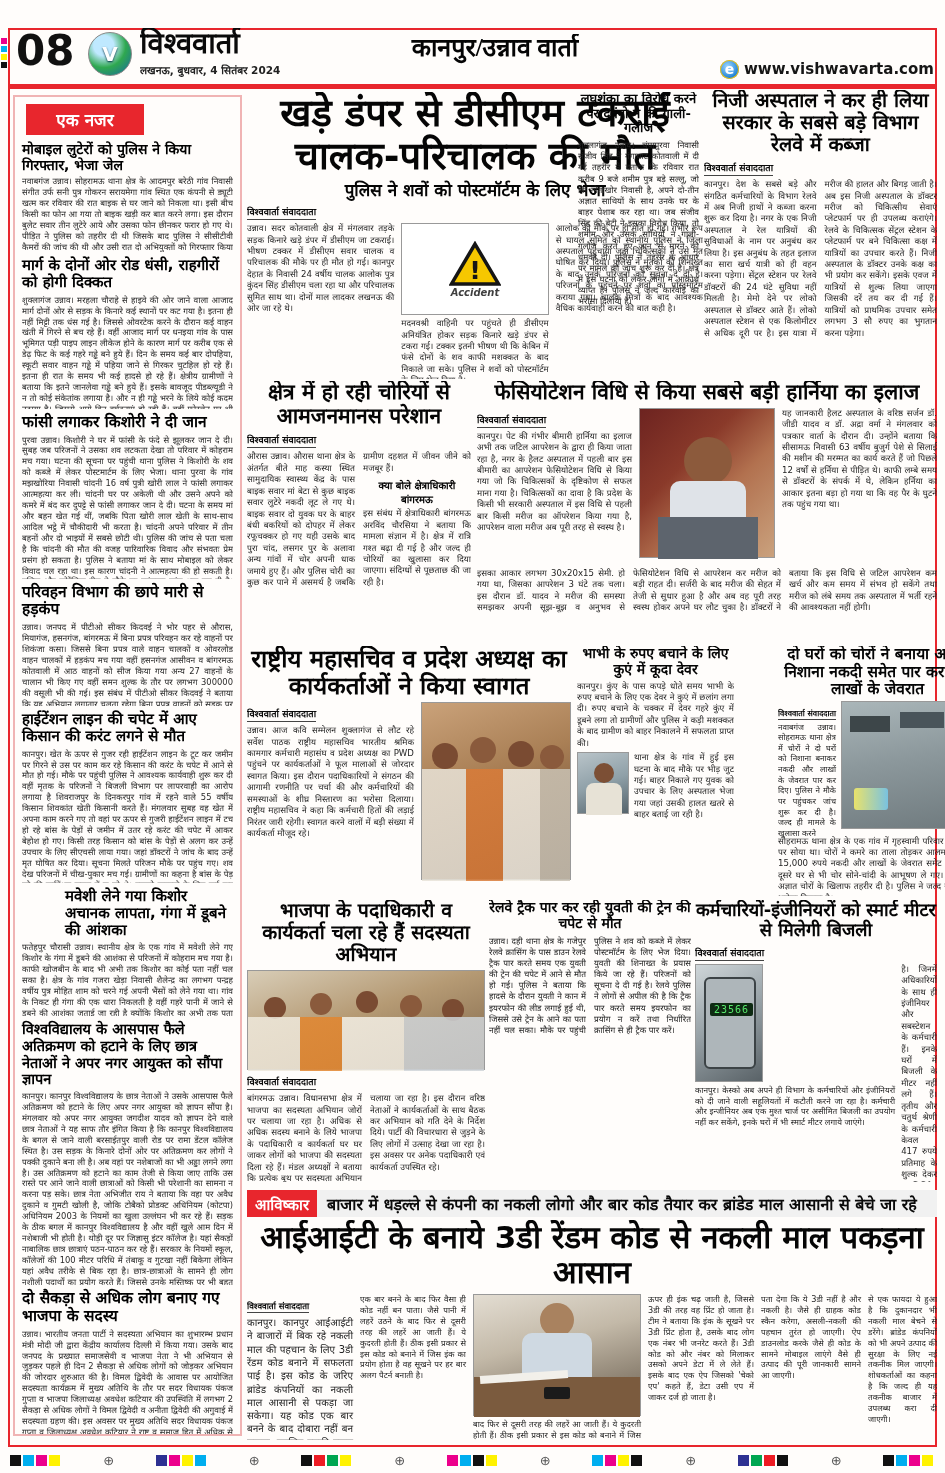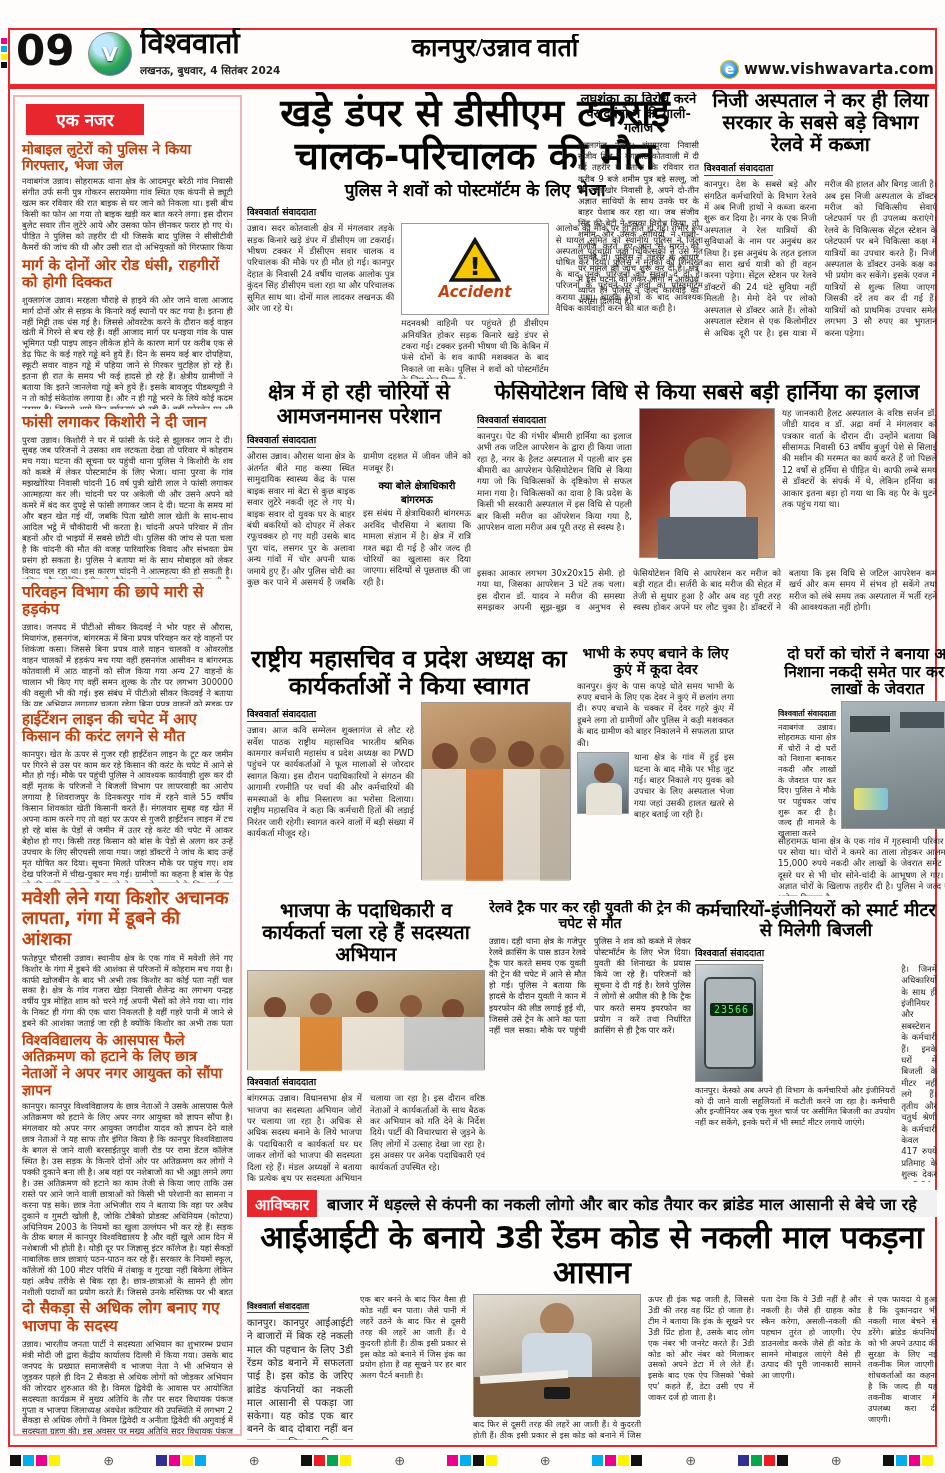--- a/index.html
+++ b/index.html
@@ -7,21 +7,21 @@
   .page { position:relative; width:945px; height:1473px; background:#fffdfb; margin:0 auto; overflow:hidden; }
   .frame { position:absolute; left:8px; top:28px; right:8px; bottom:26px; border:2px solid #e8262d; pointer-events:none; }
   .blk { position:absolute; overflow:hidden; }
   .hl { font-weight:bold; color:#050505; text-align:center; line-height:1.13; }
   .bd { font-size:8.6px; line-height:1.33; text-align:justify; color:#232323; }
   .byline { font-weight:bold; font-size:9.3px; color:#0a0a0a; border-bottom:1px solid #444; display:inline-block; padding-bottom:1px; margin:2px 0 3px 0; }
   .cols2 { column-count:2; column-gap:8px; }
   .cols3 { column-count:3; column-gap:8px; }
   .photo { position:relative; border:1px solid #999; }
   .brief { border-bottom:0; padding:0 2px; }
-  .brief .bhl { font-weight:bold; color:#c2410c; font-size:14.5px; line-height:1.15; margin:5px 0 3px 0; }
+  .brief .bhl { font-weight:bold; color:#000000; font-size:14.5px; line-height:1.15; margin:5px 0 3px 0; }
   .brief .bbd { font-size:8.4px; line-height:1.3; text-align:justify; color:#2a2a2a; overflow:hidden; }
   .redrule { position:absolute; background:#e8262d; }
   .badge { background:#e8262d; color:#fff; font-weight:bold; font-size:17px; text-align:center; padding:4px 0; width:118px; margin:4px 0 6px 6px; }
   .sq { display:inline-block; width:11px; height:11px; margin-right:2px; }
   .target { font-size:13px; color:#555; margin:0 8px; }
   .meter-lcd { position:absolute; left:14px; top:38px; background:#0e2a12; color:#57e86b; font-family:"DejaVu Sans Mono", monospace; font-size:10px; padding:1px 4px; letter-spacing:1px; border-radius:2px; }
 </style>
 </head>
 <body>
 
@@ -30,21 +30,21 @@
   <div class="blk" style="left:1px; top:38px; width:7px; height:60px;">
     <div style="width:6px;height:6px;background:#ec008c;margin-bottom:2px;"></div>
     <div style="width:6px;height:6px;background:#00aeef;margin-bottom:2px;"></div>
     <div style="width:6px;height:6px;background:#fff200;margin-bottom:2px;"></div>
     <div style="width:6px;height:6px;background:#111;"></div>
   </div>
 
   <div class="frame"></div>
 
   <div class="blk" style="left:16px; top:30px; width:70px; height:52px;">
-    <div style="font-size:42px; font-weight:bold; color:#111; line-height:1;">09</div>
+    <div style="font-size:42px; font-weight:bold; color:#111; line-height:1;">08</div>
   </div>
   <div class="blk" style="left:88px; top:32px; width:46px; height:46px;">
     <div style="width:44px;height:44px;border-radius:50%;background:radial-gradient(circle at 35% 30%, #bfe9ff 0 25%, #2fa84f 55%, #1565a8 100%);border:1px solid #888;display:flex;align-items:center;justify-content:center;">
       <span style="color:#fff;font-weight:bold;font-size:20px;text-shadow:0 1px 2px #034;">V</span>
     </div>
   </div>
   <div class="blk" style="left:140px; top:28px; width:210px; height:56px;">
     <div style="font-size:29px; font-weight:bold; color:#0a0a0a; line-height:1.1;">विश्ववार्ता</div>
     <div style="font-size:10.5px; font-weight:bold; color:#222; margin-top:3px;">लखनऊ,  बुधवार, 4 सितंबर 2024</div>
   </div>
@@ -74,21 +74,21 @@
     </div>
     <div class="brief">
       <div class="bhl" style="font-size:15.5px;">परिवहन विभाग की छापे मारी से हड़कंप</div>
       <div class="bbd" style="max-height:84px;">उन्नाव। जनपद में पीटीओ सीकर किदवई ने भोर पहर से औरास, मियागंज, हसनगंज, बांगरमऊ में बिना प्रपत्र परिवहन कर रहे वाहनों पर शिकंजा कसा। जिससे बिना प्रपत्र वाले वाहन चालकों व ओवरलोड वाहन चालकों में हड़कंप मच गया वहीं हसनगंज आसीवन व बांगरमऊ कोतवाली में आठ वाहनों को सीज किया गया अन्य 27 वाहनों के चालान भी किए गए वहीं समन शुल्क के तौर पर लगभग 300000 की वसूली भी की गई। इस संबंध में पीटीओ सीकर किदवई ने बताया कि यह अभियान लगातार चलता रहेगा बिना प्रपत्र वाहनों को सड़क पर नहीं चलने दिया जाएगा।</div>
     </div>
     <div class="brief">
       <div class="bhl" style="font-size:15px;">हाईटेंशन लाइन की चपेट में आए किसान की करंट लगने से मौत</div>
       <div class="bbd" style="max-height:134px;">कानपुर। खेत के ऊपर से गुजर रही हाईटेंशन लाइन के टूट कर जमीन पर गिरने से उस पर काम कर रहे किसान की करंट के चपेट में आने से मौत हो गई। मौके पर पहुंची पुलिस ने आवश्यक कार्यवाही शुरू कर दी वहीं मृतक के परिजनों ने बिजली विभाग पर लापरवाही का आरोप लगाया है शिवराजपुर के दिनकरपुर गांव में रहने वाले 55 वर्षीय किसान शिवकांत खेती किसानी करते हैं। मंगलवार सुबह वह खेत में अपना काम करने गए तो वहां पर ऊपर से गुजरी हाईटेंशन लाइन में टच हो रहे बांस के पेड़ों से जमीन में उतर रहे करंट की चपेट में आकर बेहोश हो गए। किसी तरह किसान को बांस के पेड़ों से अलग कर उन्हें उपचार के लिए सीएचसी लाया गया। जहां डॉक्टरों ने जांच के बाद उन्हें मृत घोषित कर दिया। सूचना मिलते परिजन मौके पर पहुंच गए। शव देख परिजनों में चीख-पुकार मच गई। ग्रामीणों का कहना है बांस के पेड़ जो की हाईटेंशन लाइन में छू रहे थे। उसको कटवाने के लिए कई बार बिजली विभाग के कर्मचारियों को जानकारी दी गई। विभाग हमेशा की तरह एक बार फिर लापरवाह साबित हुआ और उसकी लापरवाही से किसान की जान चली गई।</div>
     </div>
     <div class="brief">
-      <div class="bhl" style="font-size:18px;">मवेशी लेने गया किशोर अचानक लापता, गंगा में डूबने की आंशका</div>
+      <div class="bhl" style="font-size:15px;margin-left:43px;">मवेशी लेने गया किशोर अचानक लापता, गंगा में डूबने की आंशका</div>
       <div class="bbd" style="max-height:74px;">फतेहपुर चौरासी उन्नाव। स्थानीय क्षेत्र के एक गांव में मवेशी लेने गए किशोर के गंगा में डूबने की आशंका से परिजनों में कोहराम मच गया है। काफी खोजबीन के बाद भी अभी तक किशोर का कोई पता नहीं चल सका है। क्षेत्र के गांव गजरा खेड़ा निवासी शैलेन्द्र का लगभग पन्द्रह वर्षीय पुत्र मोहित शाम को चरने गई अपनी भैंसों को लेने गया था। गांव के निकट ही गंगा की एक धारा निकलती है वहीं गहरे पानी में जाने से डूबने की आशंका जताई जा रही है क्योंकि किशोर का अभी तक पता नहीं चल पाया है। खोजबीन जारी है।</div>
     </div>
     <div class="brief">
       <div class="bhl" style="font-size:14.5px;">विश्वविद्यालय के आसपास फैले अतिक्रमण को हटाने के लिए छात्र नेताओं ने अपर नगर आयुक्त को सौंपा ज्ञापन</div>
       <div class="bbd" style="max-height:194px;">कानपुर। कानपुर विश्वविद्यालय के छात्र नेताओं ने उसके आसपास फैले अतिक्रमण को हटाने के लिए अपर नगर आयुक्त को ज्ञापन सौंपा है। मंगलवार को अपर नगर आयुक्त जगदीश यादव को ज्ञापन देने वाले छात्र नेताओं ने यह साफ तौर इंगित किया है कि कानपुर विश्वविद्यालय के बगल से जाने वाली बरसाईतपुर वाली रोड पर रामा डेंटल कॉलेज स्थित है। उस सड़क के किनारे दोनों ओर पर अतिक्रमण कर लोगों ने पक्की दुकाने बना ली है। अब वहां पर नशेबाजों का भी अड्डा लगने लगा है। उस अतिक्रमण को हटाने का काम तेजी से किया जाए ताकि उस रास्ते पर आने जाने वाली छात्राओं को किसी भी परेशानी का सामना न करना पड़ सके। छात्र नेता अभिजीत राय ने बताया कि वहा पर अवैध दुकाने व गुमटी खोली है, जोकि टोबैको प्रोडक्ट अधिनियम (कोटपा) अधिनियम 2003 के नियमों का खुला उल्लंघन भी कर रहे हैं। सड़क के ठीक बगल में कानपुर विश्वविद्यालय है और वहीं खुले आम दिन में नशेबाजी भी होती है। थोड़ी दूर पर जिज्ञासु इंटर कॉलेज है। यहां सैकड़ों नाबालिक छात्र छात्राएं पठन-पाठन कर रहे हैं। सरकार के नियमों स्कूल, कॉलेजों की 100 मीटर परिधि में तंबाकू व गुटखा नहीं बिकेगा लेकिन यहां अवैध तरीके से बिक रहा है। छात्र-छात्राओं के सामने ही लोग नशीली पदार्थों का प्रयोग करते हैं। जिससे उनके मस्तिष्क पर भी बहुत गलत असर हो रहा है। ज्ञापन में मांग की गई कि जिज्ञासु इंटर कॉलेज के आस पास की नशे की दुकानें और अवैध अतिक्रमण हटाया जाए। कई दुकान वाले तो ईंट सीमेंट लगाकर कब्जा किए हुए है, उन्हें तत्काल प्रभाव से हटाया जाए। इस रोड पर सुनिश्चित किया जाए की जाम ना लगे और कम उम्र के छात्रों के समक्ष नशीली पदार्थों का सेवन ना हो।</div>
     </div>
     <div class="brief">
       <div class="bhl" style="font-size:15.5px;">दो सैकड़ा से अधिक लोग बनाए गए भाजपा के सदस्य</div>
       <div class="bbd" style="max-height:206px;">उन्नाव। भारतीय जनता पार्टी ने सदस्यता अभियान का शुभारम्भ प्रधान मंत्री मोदी जी द्वारा केंद्रीय कार्यालय दिल्ली में किया गया। उसके बाद जनपद के प्रख्यात समाजसेवी व भाजपा नेता ने भी अभियान से जुड़कर पहले ही दिन 2 सैकड़ा से अधिक लोगों को जोड़कर अभियान की जोरदार शुरुआत की है। विमल द्विवेदी के आवास पर आयोजित सदस्यता कार्यक्रम में मुख्य अतिथि के तौर पर सदर विधायक पंकज गुप्ता व भाजपा जिलाध्यक्ष अवधेश कटियार की उपस्थिति में लगभग 2 सैकड़ा से अधिक लोगों ने विमल द्विवेदी व अनीता द्विवेदी की अगुवाई में सदस्यता ग्रहण की। इस अवसर पर मुख्य अतिथि सदर विधायक पंकज गुप्ता व जिलाध्यक्ष अवधेश कटियार ने राष्ट्र व समाज हित में अधिक से अधिक संख्या में लोगों से पार्टी से जुड़ने का आवाहन किया। मुख्य अतिथियों का स्वागत अंग वस्त्र व प्रतीक चिन्ह भेंटकर भाजपा नेता विमल द्विवेदी ने किया। इस अवसर पर पंकज गुप्ता ने कहा भाजपा एक विचारधारा पर आधारित पार्टी हैं जो राष्ट्र की एकता, अखण्डता, समृद्धि के लिए समर्पित हैं। इस अभियान को लेकर विमल द्विवेदी ने कहा इसे वो समाज के अंतिम पंक्ति के व्यक्ति तक लेकर जाएंगे और गांव गांव जाकर लोगों को जुड़ने के लिए प्रेरित करेंगे। भाजपा नेत्री अनीता द्विवेदी ने सभी नए सदस्यों व अतिथियों का आभार व्यक्त किया व भाजपा के सदस्य बनकर देश के विकास में योगदान करने के लिए आमजनमानस से आवाहन किया। इस अवसर पर जिला उपाध्यक्ष महेंद्र दीक्षित, समीर शुक्ल, अजय त्रिवेदी, नीतू सिंह, कल्पना त्रिवेदी, गीता सिंह, आशु दीक्षित, राजेश मिश्रा, सुरेश सिंह सेंगर, राकेश राजपूत, अशोक शुक्ला, निर्मल शर्मा सहित सैकड़ों लोग उपस्थित रहे।</div>
     </div>
@@ -99,21 +99,21 @@
     <div class="hl" style="font-size:17px; margin-top:3px;">पुलिस ने शवों को पोस्टमॉर्टम के लिए भेजा</div>
     <div class="byline">विश्ववार्ता संवाददाता</div>
     <div style="display:flex; gap:7px;">
       <div class="bd" style="flex:1;">उन्नाव। सदर कोतवाली क्षेत्र में मंगलवार तड़के सड़क किनारे खड़े डंपर में डीसीएम जा टकराई। भीषण टक्कर में डीसीएम सवार चालक व परिचालक की मौके पर ही मौत हो गई। कानपुर देहात के निवासी 24 वर्षीय चालक आलोक पुत्र कुंदन सिंह डीसीएम चला रहा था और परिचालक सुमित साथ था। दोनों माल लादकर लखनऊ की ओर जा रहे थे।</div>
       <div style="flex:1;">
         <div class="photo" style="width:100%; height:92px; background:#fff; display:flex; flex-direction:column; align-items:center; justify-content:center;">
           <svg width="52" height="46" viewBox="0 0 100 90">
             <polygon points="50,6 96,84 4,84" fill="#f6c700" stroke="#151515" stroke-width="7"></polygon>
             <text x="50" y="74" font-size="50" text-anchor="middle" font-weight="bold" fill="#151515">!</text>
           </svg>
-          <div style="color:#c2410c; font-weight:bold; font-size:15px; font-style:italic;">Accident</div>
+          <div style="color:#404040; font-weight:bold; font-size:10px; font-style:italic;">Accident</div>
         </div>
         <div class="bd" style="margin-top:3px;">मदनवश्री वाहिनी पर पहुंचते ही डीसीएम अनियंत्रित होकर सड़क किनारे खड़े डंपर से टकरा गई। टक्कर इतनी भीषण थी कि केबिन में फंसे दोनों के शव काफी मशक्कत के बाद निकाले जा सके। पुलिस ने शवों को पोस्टमॉर्टम के लिए भेज दिया है।</div>
       </div>
       <div class="bd" style="flex:1;">आलोक की मौके पर ही मौत हो गई। गंभीर रूप से घायल सुमित को स्थानीय पुलिस ने जिला अस्पताल पहुंचाया जहां चिकित्सकों ने उसे मृत घोषित कर दिया। पुलिस ने मृतकों की शिनाख्त के बाद उनके परिजनों को सूचना दे दी है। परिजनों के पहुंचने पर शवों का पोस्टमॉर्टम कराया गया। चालक मित्रों के बाद आवश्यक वैधिक कार्यवाही करने की बात कही है।</div>
     </div>
   </div>
 
   <div class="blk" style="left:578px; top:92px; width:121px; height:287px;">
     <div class="hl" style="font-size:13px;">लघुशंका का विरोध करने पर दबंगो ने की गाली-गलौज</div>
     <div class="bd" style="margin-top:4px; font-size:8.4px;">शुक्लागंज उन्नाव। चंपापुरवा निवासी संजीव सिंह ने गंगाघाट कोतवाली में दी गई तहरीर में बताया कि रविवार रात करीब 9 बजे शमीम पुत्र बड़े सल्लू, जो कि गोताखोर निवासी है, अपने दो-तीन अज्ञात साथियों के साथ उनके घर के बाहर पेशाब कर रहा था। जब संजीव सिंह की बेटी ने इसका विरोध किया, तो शमीम और उसके साथियों ने गाली-गलौज करते हुए जान से मारने की धमकी दी। पुलिस ने तहरीर के आधार पर मामले की जांच शुरू कर दी है। क्षेत्र में इस घटना को लेकर लोगों में आक्रोश व्याप्त है। पुलिस ने जल्द कार्रवाई का भरोसा दिलाया है।</div>

